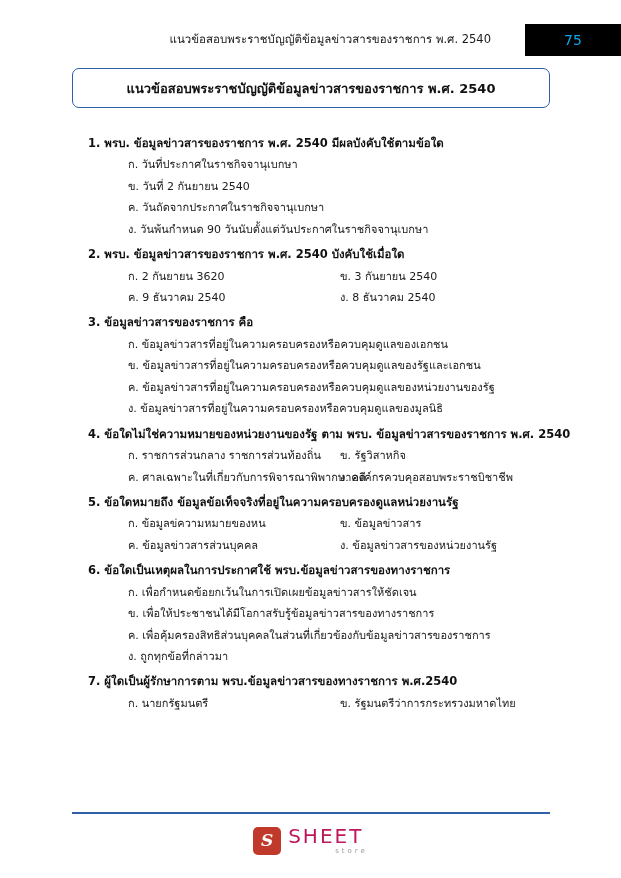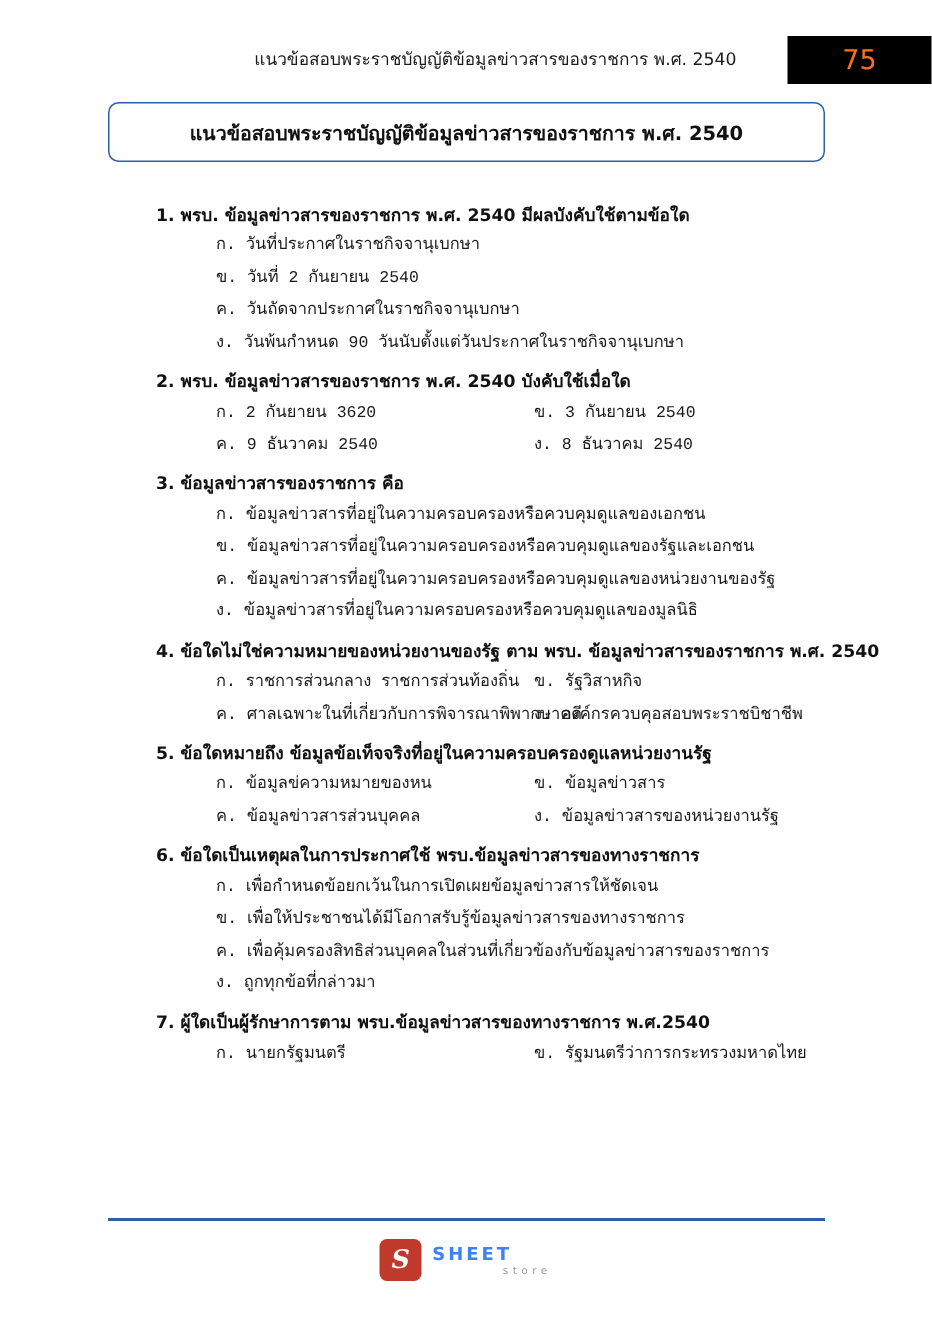--- a/index.html
+++ b/index.html
@@ -33,22 +33,22 @@
     color: #1a1a1a;
     white-space: nowrap;
   }
   .page-number-box {
     position: absolute;
     right: 0;
     top: 0;
     width: 96px;
     height: 32px;
     background: #000000;
-    color: #f97316;
-    font-size: 18px;
+    color: #0ea5e9;
+    font-size: 14px;
     display: flex;
     align-items: center;
     justify-content: center;
   }
 
   
   .title-box {
     position: absolute;
     top: 68px;
     left: 72px;
@@ -64,21 +64,21 @@
     font-size: 13px;
     font-weight: bold;
     color: #111111;
     white-space: nowrap;
   }
 
   
   .content {
     position: absolute;
     top: 132px;
-    left: 104px;
+    left: 88px;
     width: 470px;
   }
   .q-block {
     margin-bottom: 3px;
   }
   .q-text {
     font-size: 11.5px;
     font-weight: bold;
     color: #111111;
     line-height: 1.95;
@@ -94,21 +94,20 @@
   .choice-row.one-col .choice-item {
     width: 100%;
   }
   .choice-row.two-col .choice-item {
     width: 50%;
   }
   .choice-item {
     font-size: 11px;
     color: #1a1a1a;
     white-space: nowrap;
-    font-family: Liberation Mono, monospace;
   }
   .choice-row.two-col .choice-item:first-child {
     width: 212px;
     flex: none;
   }
 
   
   .footer-rule {
     position: absolute;
     left: 72px;
@@ -141,24 +140,24 @@
     align-items: center;
     justify-content: center;
     line-height: 1;
   }
   .logo-text {
     display: flex;
     flex-direction: column;
     line-height: 1;
   }
   .logo-word {
-    font-size: 12px;
-    font-weight: bold;
+    font-size: 20px;
+    font-weight: normal;
     letter-spacing: 2px;
-    color: #3b82f6;
+    color: #be185d;
   }
   .logo-sub {
     font-size: 7px;
     letter-spacing: 3px;
     color: #9a9a9a;
     margin-top: 2px;
     margin-left: 47px;
   }
 </style>
 </head>

